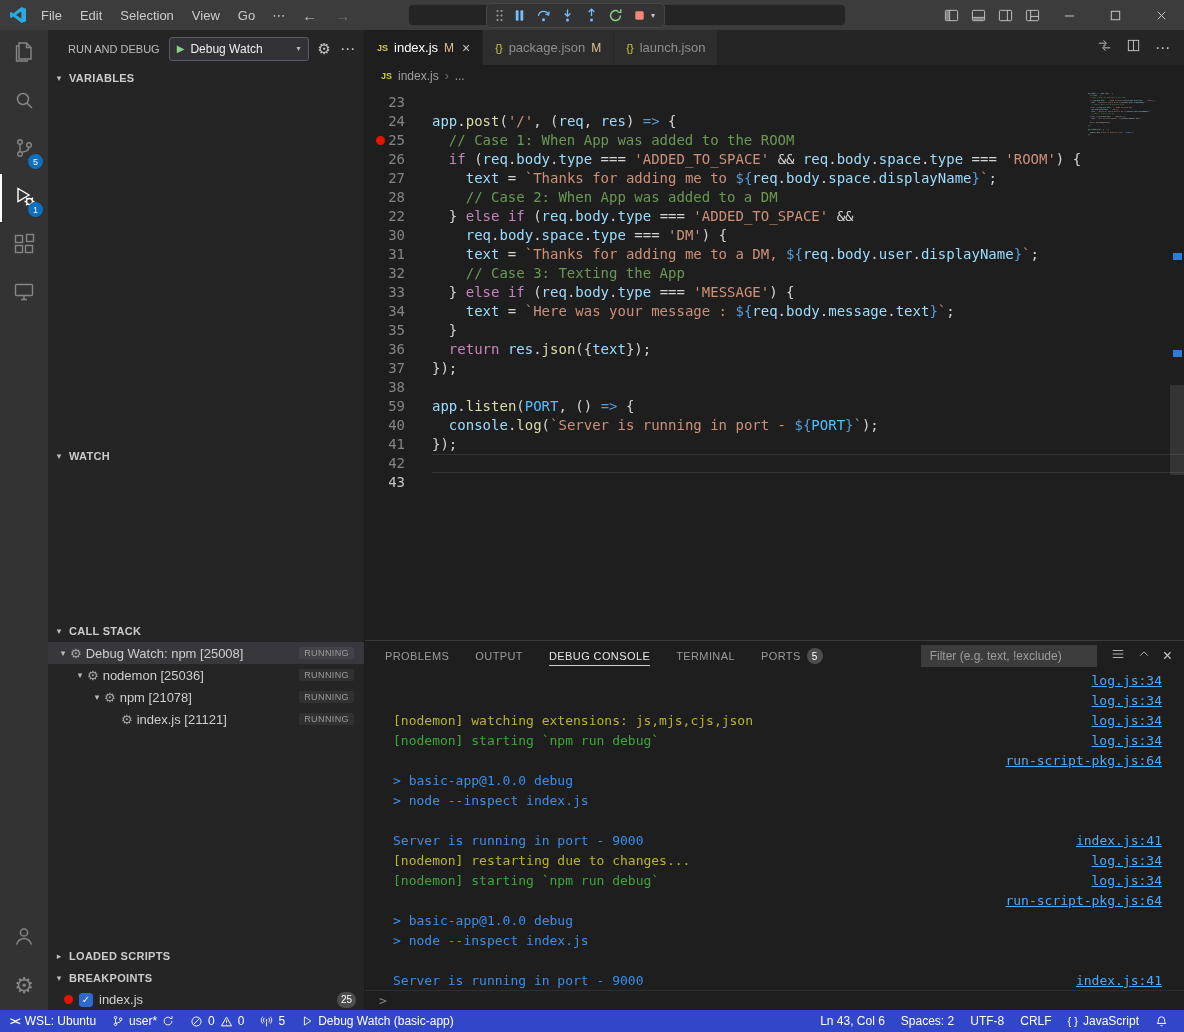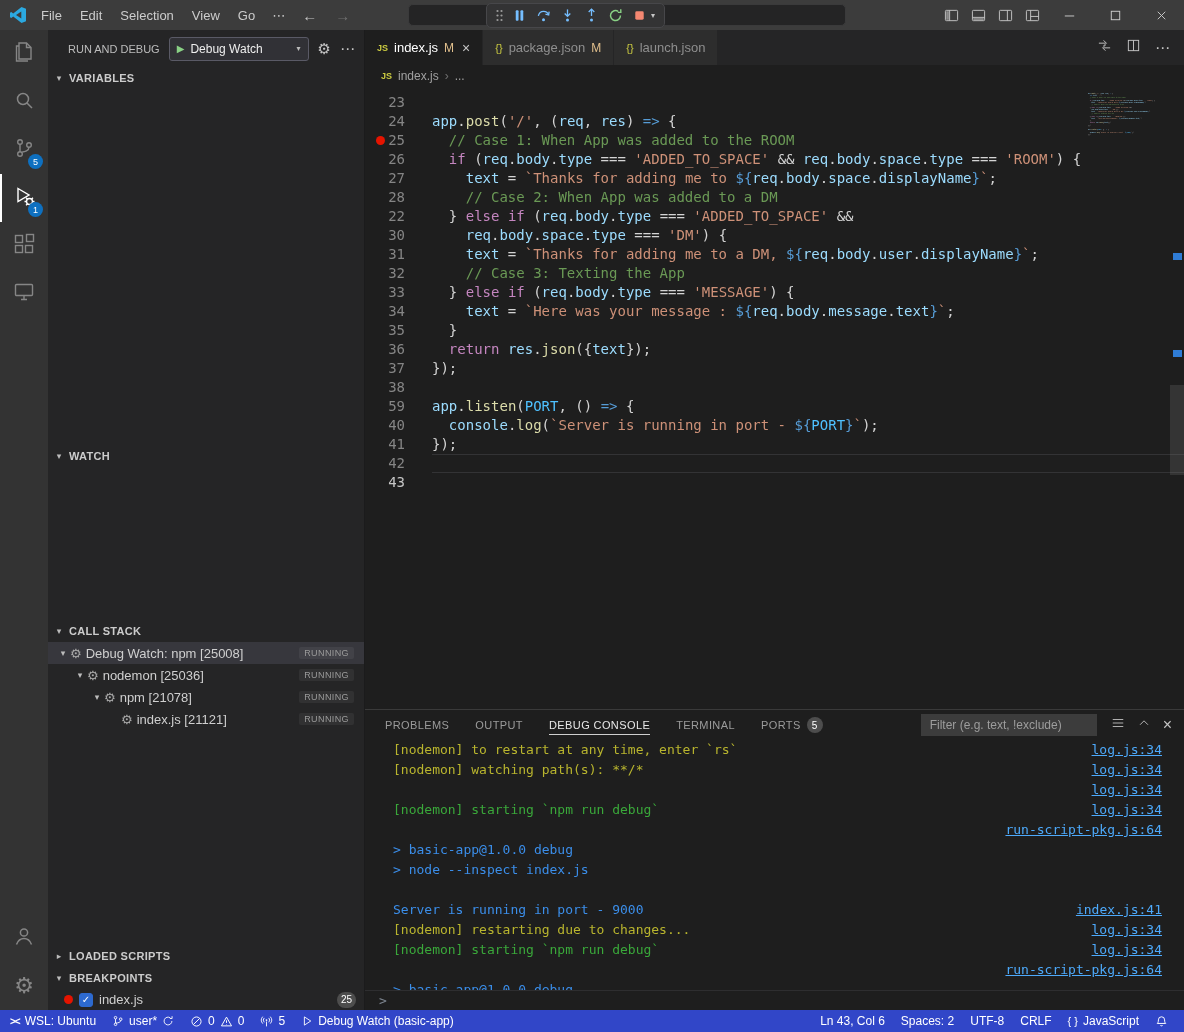--- a/index.html
+++ b/index.html
@@ -80,21 +80,21 @@
 .c-line{height:19px;white-space:pre}
 .c-line.cur-line{box-shadow:inset 0 1px 0 #333335,inset 0 -1px 0 #333335}
 .minimap{position:absolute;top:3px;right:14px;width:82px;height:100%;overflow:hidden}
 .minimap-inner{transform:scale(.12);transform-origin:0 0;width:700px;font:12px/19px "DejaVu Sans Mono",monospace}
 .m-line{height:19px;white-space:pre}
 .overview{position:absolute;top:0;right:0;width:14px;height:100%}
 .ov-mark{position:absolute;right:2px;width:9px;height:7px;background:#2f7cd6}
 .ov-mark.m1{top:166px}.ov-mark.m2{top:263px}
 .ov-thumb{position:absolute;left:0;top:298px;width:14px;height:90px;background:rgba(121,121,121,.25)}
 
-.panel{height:301px;flex:none;display:flex;flex-direction:column;border-top:1px solid #3a3a3a;background:#1e1e1e}
+.panel{height:370px;flex:none;display:flex;flex-direction:column;border-top:1px solid #3a3a3a;background:#1e1e1e}
 .panel-tabs-row{height:30px;flex:none;display:flex;align-items:center;padding:0 12px 0 20px}
 .panel-tabs{display:flex;gap:26px;height:100%;align-items:center}
 .ptab{font-size:11px;letter-spacing:.4px;color:#9b9b9b;position:relative;height:100%;display:flex;align-items:center;gap:6px;white-space:nowrap}
 .ptab.active{color:#e7e7e7}
 .ptab.active::after{content:"";position:absolute;left:0;right:0;bottom:5px;height:1px;background:#cfcfcf}
 .ptab-badge{min-width:16px;height:16px;border-radius:8px;background:#4d4d4d;color:#fff;font-size:10px;display:flex;align-items:center;justify-content:center;padding:0 4px}
 .filter{margin-left:auto;width:176px;height:22px;background:#3c3c3c;border:1px solid #3c3c3c;color:#ccc;font-size:12px;padding:0 8px;outline:none;font-family:"Liberation Sans","DejaVu Sans",sans-serif}
 .filter::placeholder{color:#9d9d9d}
 .panel-actions{display:flex;align-items:center;gap:12px;margin-left:14px;color:#c5c5c5}
 .pa-close{font-size:16px}
@@ -505,28 +505,27 @@
                   <path d="M2 4h12M2 8h12M2 12h12"></path>
                 </svg></span>
             <span><svg viewBox="0 0 16 16" width="14" height="14" fill="none" stroke="#c5c5c5">
                   <path d="M3.5 10l4.5-4.5L12.5 10"></path>
                 </svg></span>
             <span class="pa-close">×</span>
           </div>
         </div>
         <div class="console">
             <div class="con-row">
-              <span class="con-text" style="color: rgb(185, 181, 46);">[nodemon] to restart at any time, enter `rs`</span>
               <span class="con-link" style="color: rgb(77, 170, 252);">log.js:34</span>
             </div>
             <div class="con-row">
-              <span class="con-text" style="color: rgb(185, 181, 46);">[nodemon] watching path(s): **/*</span>
               <span class="con-link" style="color: rgb(77, 170, 252);">log.js:34</span>
             </div>
             <div class="con-row">
+              <span class="con-text" style="color: rgb(185, 181, 46);">[nodemon] watching extensions: js,mjs,cjs,json</span>
               <span class="con-link" style="color: rgb(77, 170, 252);">log.js:34</span>
             </div>
             <div class="con-row">
               <span class="con-text" style="color: rgb(58, 168, 58);">[nodemon] starting `npm run debug`</span>
               <span class="con-link" style="color: rgb(77, 170, 252);">log.js:34</span>
             </div>
             <div class="con-row">
               <span class="con-text" style="color: rgb(204, 204, 204);"></span>
               <span class="con-link" style="color: rgb(77, 170, 252);">run-script-pkg.js:64</span>
             </div>

